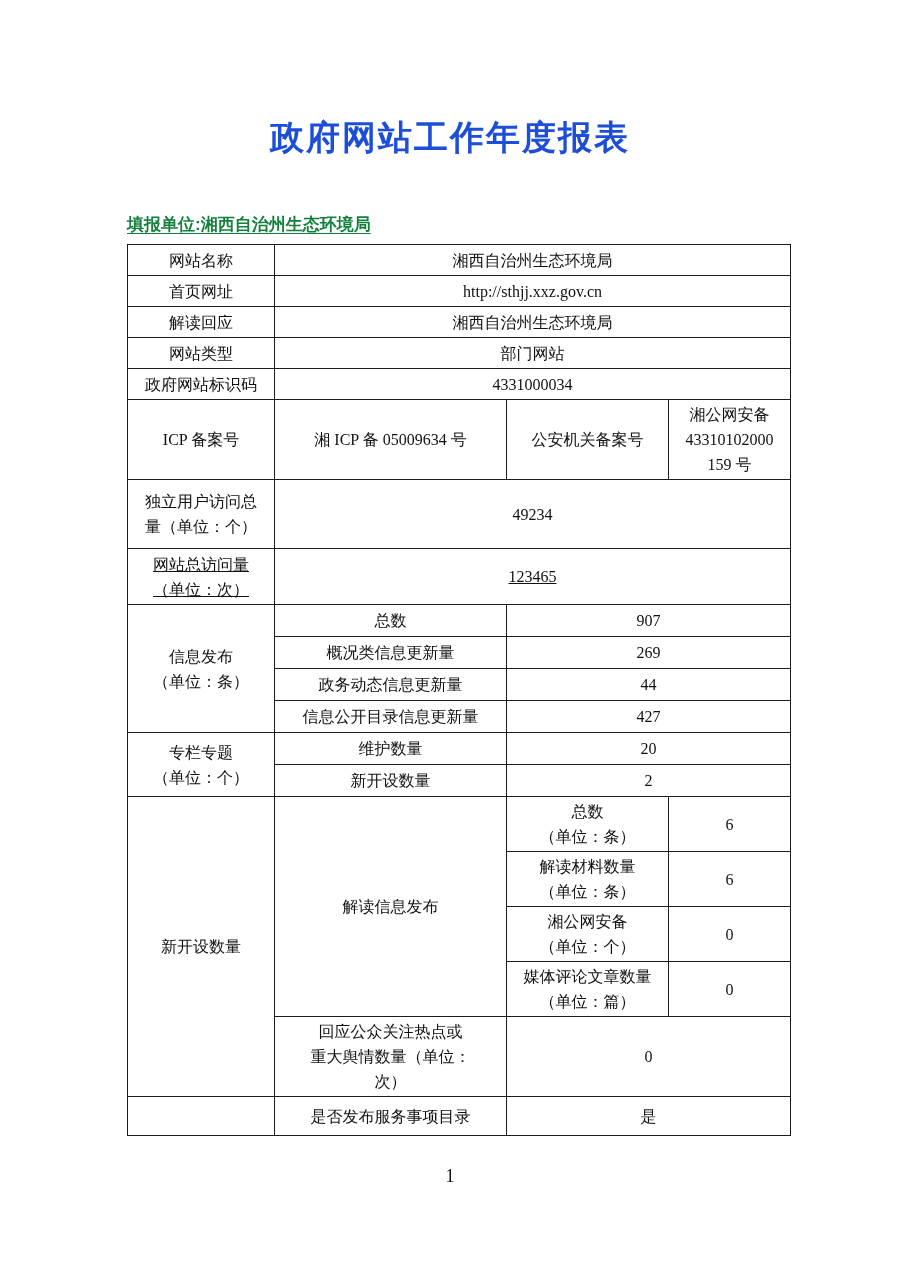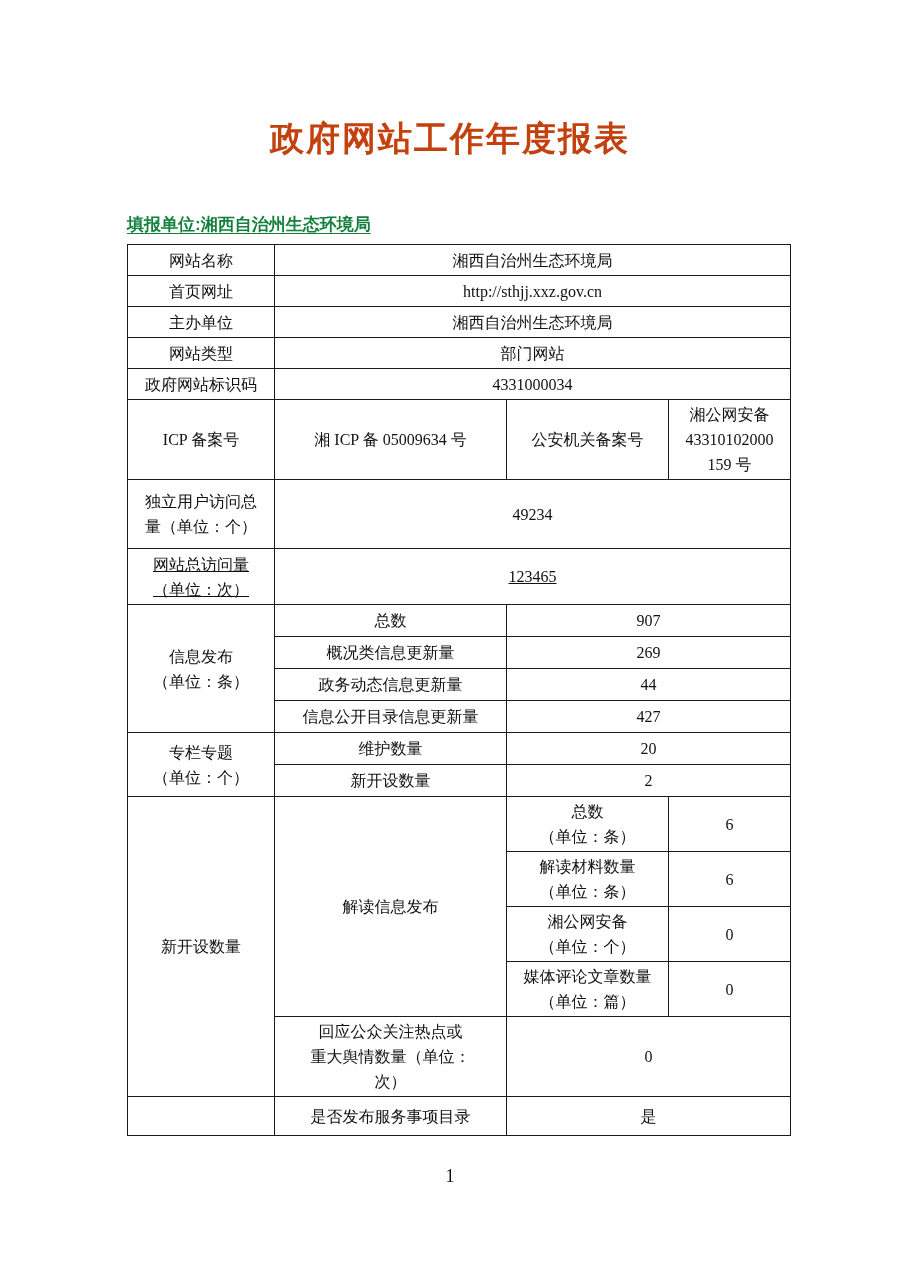--- a/index.html
+++ b/index.html
@@ -14,26 +14,26 @@
     background: #ffffff;
     box-sizing: border-box;
     padding-top: 116px;
     color: #111111;
     font-family: "Liberation Serif", "DejaVu Serif", serif;
     overflow: hidden;
   }
   .doc-title {
     margin: 0;
     text-align: center;
-    font-family: Liberation Sans, sans-serif;
+    font-family: Liberation Serif, serif;
     font-weight: bold;
     font-size: 34px;
     line-height: 44px;
     letter-spacing: 2px;
-    color: #c2410c;
+    color: #1d4ed8;
   }
   .doc-subtitle {
     margin-top: 33px;
     text-align: center;
     font-size: 19px;
     line-height: 22px;
     color: #111111;
   }
   .reporting-unit {
     margin: 55px 0 0 127px;
@@ -102,21 +102,21 @@
         <td>网站名称</td>
         <td colspan="3">湘西自治州生态环境局</td>
       </tr>
 
       <tr class="r-basic">
         <td>首页网址</td>
         <td colspan="3">http://sthjj.xxz.gov.cn</td>
       </tr>
 
       <tr class="r-basic">
-        <td>主办单位</td>
+        <td>解读回应</td>
         <td colspan="3">湘西自治州生态环境局</td>
       </tr>
 
       <tr class="r-basic">
         <td>网站类型</td>
         <td colspan="3">部门网站</td>
       </tr>
 
       <tr class="r-basic">
         <td>政府网站标识码</td>

